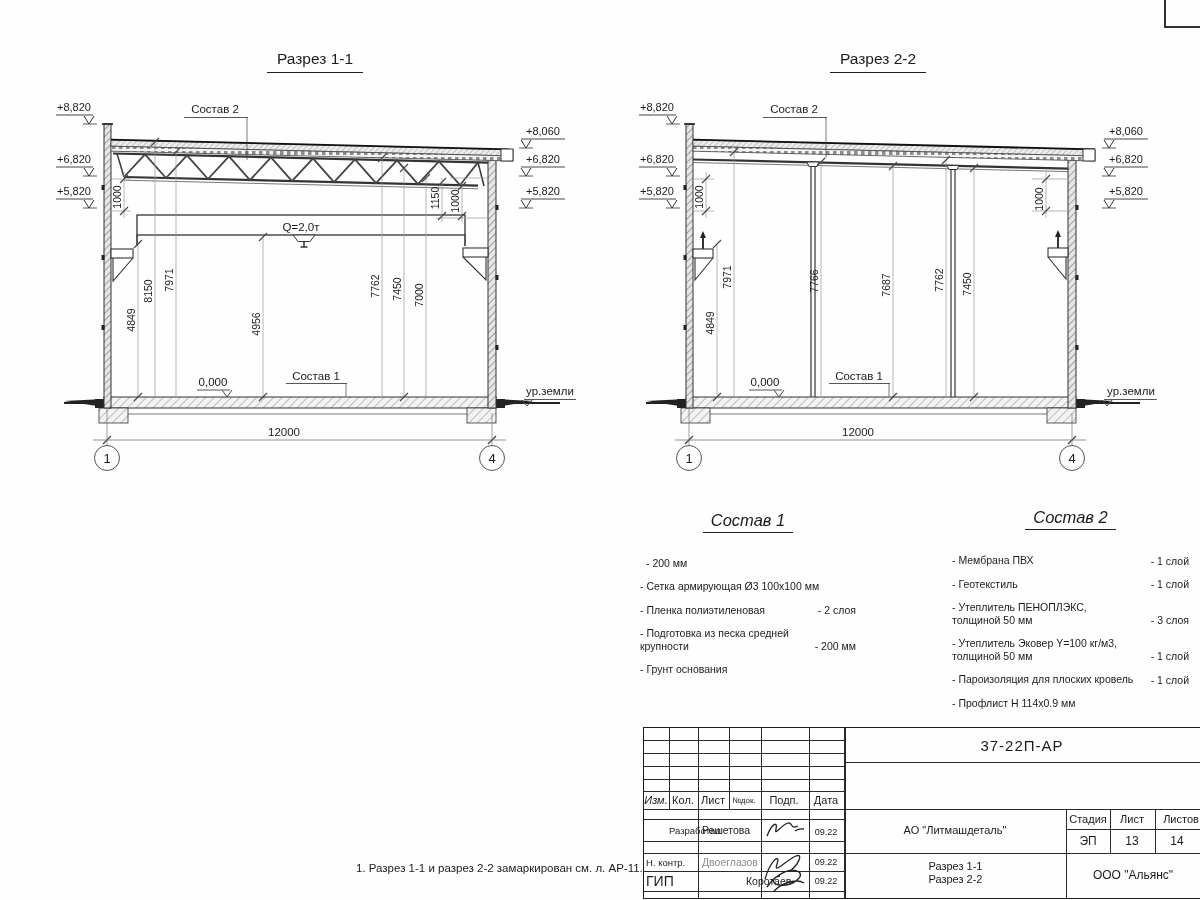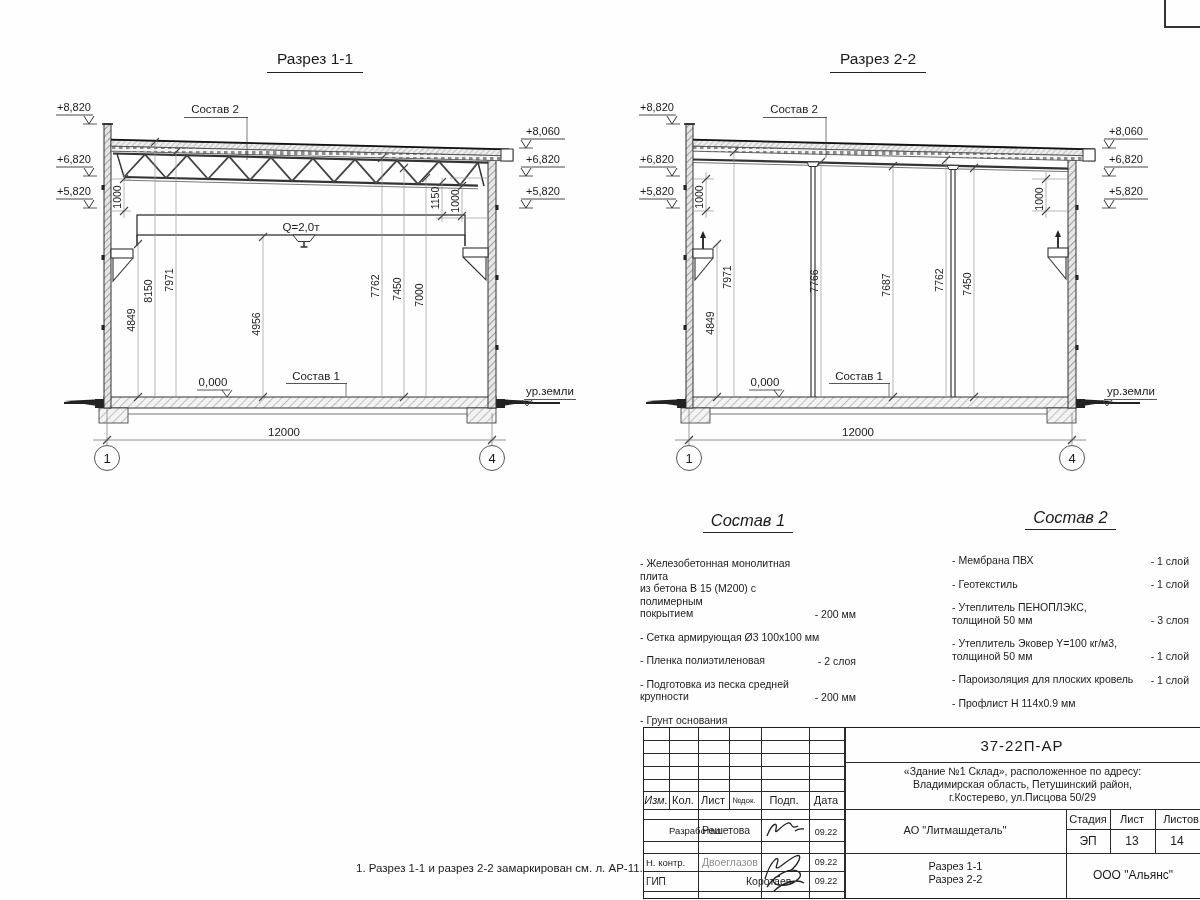--- a/index.html
+++ b/index.html
@@ -369,23 +369,20 @@
       <text class="ax" x="1072" y="462.5" text-anchor="middle">4</text>
     </g>
     <text class="ttl" x="878" y="64" text-anchor="middle">Разрез 2-2</text>
     <line x1="830" y1="72.5" x2="926" y2="72.5" stroke="#222" stroke-width="1"></line>
   </g>
 </svg>
 
 <div class="sostav" style="left:640px;top:511px;width:216px;">
   <div class="sostav-title-wrap"><span class="sostav-title">Состав 1</span></div>
   <div class="li">
-        <div class="li-t">- Железобетонная  монолитная плита
-из бетона В 15 (М200) с полимерным
-покрытием</div>
         <div class="li-q">- 200 мм</div>
       </div>
   <div class="li">
         <div class="li-t">- Сетка армирующая Ø3 100х100 мм</div>
         <div class="li-q"></div>
       </div>
   <div class="li">
         <div class="li-t">- Пленка полиэтиленовая</div>
         <div class="li-q">-  2 слоя</div>
       </div>
@@ -464,35 +461,32 @@
   <div class="ct" style="left:100px;top:72px;font-size:8px;">№док.</div>
   <div class="ct" style="left:140px;top:72px;font-size:11px;">Подп.</div>
   <div class="ct" style="left:182px;top:72px;font-size:11px;">Дата</div>
 
   <div class="lt" style="left:2px;top:102px;font-size:9.5px;padding-left:23px;">Разработал</div>
   <div class="lt" style="left:58px;top:102px;font-size:10.5px;">Решетова</div>
   <div class="ct" style="left:182px;top:104px;font-size:9px;">09.22</div>
   <div class="lt" style="left:2px;top:134px;font-size:9.5px;">Н. контр.</div>
   <div class="lt gray" style="left:58px;top:134px;font-size:10.5px;">Двоеглазов</div>
   <div class="ct" style="left:182px;top:134px;font-size:9px;">09.22</div>
-  <div class="lt" style="left:2px;top:153px;font-size:10px;">ГИП</div>
+  <div class="lt" style="left:2px;top:153px;font-size:14px;">ГИП</div>
   <div class="lt" style="left:58px;top:153px;font-size:10.5px;margin-left:44px;">Коротаев</div>
   <div class="ct" style="left:182px;top:153px;font-size:9px;">09.22</div>
 
   <svg style="position:absolute;left:120px;top:92px;" width="42" height="20">
     <path d="M3,16 C8,3 14,1 12,9 C10,17 17,5 24,3 C29,2 26,10 34,6 M31,11 C35,8 38,9 40,9" stroke="#222" fill="none" stroke-width="1.3"></path>
   </svg>
   <svg style="position:absolute;left:116px;top:123px;" width="50" height="44">
     <path d="M5,28 C11,8 21,2 17,13 C13,24 26,9 36,5 C44,2 38,14 30,20 M7,36 C17,22 31,16 39,21 C45,26 31,36 19,34 C11,33 12,26 20,25 M14,40 C24,30 38,28 44,32" stroke="#222" fill="none" stroke-width="1.3"></path>
   </svg>
 
   <div class="ct" style="left:378px;top:17px;font-size:15px;letter-spacing:1px;">37-22П-АР</div>
-  <div class="blk" style="left:201px;top:37px;width:355px;font-size:10.5px;line-height:13px;">«Здание №1 Склад», расположенное по адресу:
-Владимирская область, Петушинский район,
-г.Костерево, ул.Писцова 50/29</div>
   <div class="ct" style="left:311px;top:102px;font-size:11px;">АО "Литмашдеталь"</div>
   <div class="ct" style="left:444px;top:91px;font-size:11px;">Стадия</div>
   <div class="ct" style="left:488px;top:91px;font-size:11px;">Лист</div>
   <div class="ct" style="left:537px;top:91px;font-size:11px;">Листов</div>
   <div class="ct" style="left:444px;top:113px;font-size:12px;">ЭП</div>
   <div class="ct" style="left:488px;top:113px;font-size:12px;">13</div>
   <div class="ct" style="left:533px;top:113px;font-size:12px;">14</div>
   <div class="blk" style="left:201px;top:132px;width:221px;font-size:11px;line-height:13px;">Разрез 1-1
 Разрез 2-2</div>
   <div class="ct" style="left:489px;top:147px;font-size:12px;">ООО "Альянс"</div>

